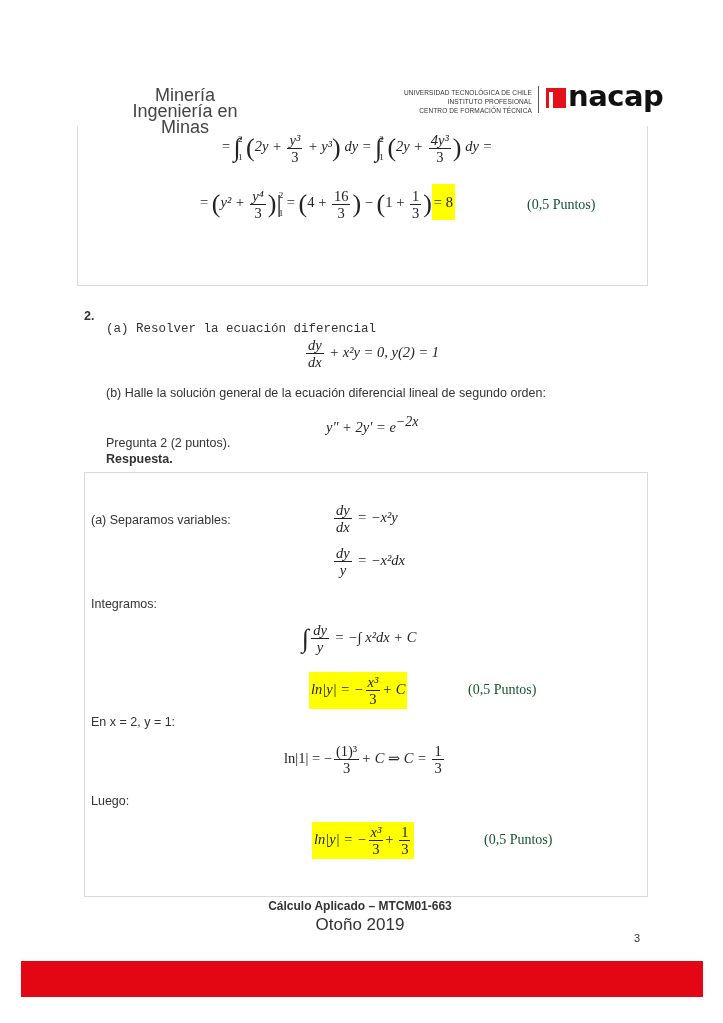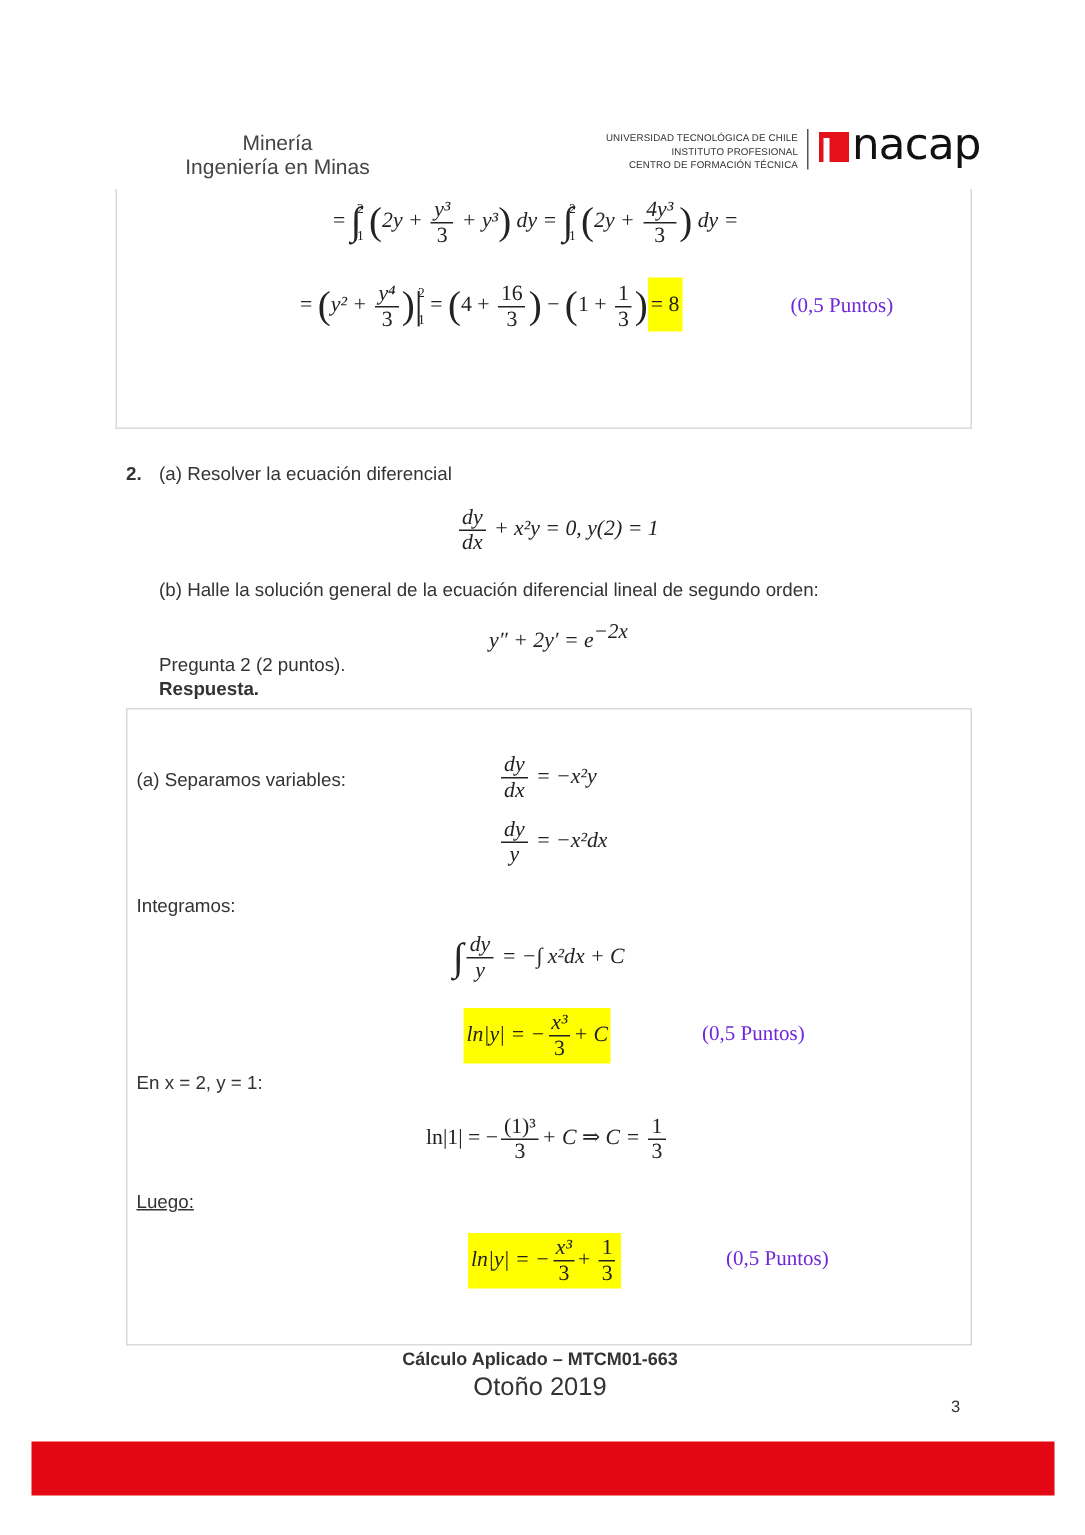--- a/index.html
+++ b/index.html
@@ -1,41 +1,41 @@
 <!DOCTYPE html>
 <html><head>
 <meta charset="utf-8">
 <style>
   html, body { margin: 0; padding: 0; background: #ffffff; }
   body { width: 723px; height: 1023px; position: relative; overflow: hidden;
          font-family: "Liberation Sans", sans-serif; color: #2b2b2b; }
   .abs { position: absolute; }
   .hdr-left { left: 110px; top: 87px; width: 150px; text-align: center;
-              font-size: 14px; line-height: 16px; color: #444; }
+              font-size: 18px; line-height: 16px; color: #444; }
   .logo-text { left: 372px; top: 88px; width: 160px; text-align: right;
                font-size: 6.5px; line-height: 9px; color: #333; letter-spacing: 0.1px; }
   .logo-sep { left: 538px; top: 86px; width: 1px; height: 27px; background: #555; }
   .logo-mark { left: 546px; top: 88px; height: 26px; }
   .logo-red { position: absolute; left: 0; top: 0; width: 20px; height: 20px; background: #e4111a; }
   .logo-red::after { content: ""; position: absolute; left: 3px; top: 4px; width: 4px; height: 16px; background: #fff; }
   .logo-word { position: absolute; left: 22px; top: -9px; font-family: "DejaVu Sans", sans-serif;
-               font-weight: normal; font-size: 29px; color: #111; letter-spacing: -0.5px; }
+               font-weight: bold; font-size: 29px; color: #111; letter-spacing: -0.5px; }
   .box { border: 1.5px solid #d9d9d9; box-sizing: border-box; }
   .box-top { left: 77px; top: 126px; width: 571px; height: 160px; border-top: none; }
   .box-ans { left: 84px; top: 472px; width: 564px; height: 425px; }
   .math { font-family: "Liberation Serif", "DejaVu Serif", serif; font-size: 14.5px; color: #222; white-space: nowrap; }
   .math i { font-style: italic; }
   .frac { display: inline-block; vertical-align: middle; text-align: center; margin: 0 2px; }
   .frac .n { display: block; border-bottom: 1px solid #222; padding: 0 2px; line-height: 16px; }
   .frac .d { display: block; line-height: 16px; }
   .big { font-size: 26px; vertical-align: middle; line-height: 20px; }
   .int { font-size: 26px; vertical-align: middle; font-style: italic; }
   .hl { background: #ffff00; }
   .txt { font-size: 12.5px; color: #333; }
-  .pts { font-family: "Liberation Serif", serif; font-size: 14px; color: #6d28d9; }
+  .pts { font-family: "Liberation Serif", serif; font-size: 14px; color: #14532d; }
   .redbar { left: 21px; top: 961px; width: 682px; height: 36px; background: #e30613; }
   sup { font-size: 14px; vertical-align: super; line-height: 0; }
   .limits { display: inline-block; vertical-align: middle; font-size: 9px; line-height: 22px; margin-left: -3px; }
   .limits span { display: block; line-height: 18px; }
 </style>
 </head>
 <body>
 
 <div class="abs hdr-left">
   <div>Minería</div>
@@ -74,21 +74,21 @@
   <span>=</span>
   <span class="big">(</span><span>4 +</span>
   <span class="frac"><span class="n">16</span><span class="d">3</span></span><span class="big">)</span>
   <span>−</span>
   <span class="big">(</span><span>1 +</span>
   <span class="frac"><span class="n">1</span><span class="d">3</span></span><span class="big">)</span><span class="hl" style="padding:10px 2px;">= 8</span>
 </div>
 <div class="abs pts" style="left:527px; top:197px;">(0,5 Puntos)</div>
 
 <div class="abs txt" style="left:84px; top:309px; font-weight:bold;">2.</div>
-<div class="abs txt" style="left:106px; top:309px;">(a) Resolver la ecuación diferencial</div>
+<div class="abs txt" style="left:106px; top:322px;font-family:Liberation Mono, monospace;">(a) Resolver la ecuación diferencial</div>
 
 <div class="abs math" style="left:304px; top:337px;">
   <span class="frac"><i class="n">dy</i><i class="d">dx</i></span>
   <i>+ x²y = 0,  y(2) = 1</i>
 </div>
 
 <div class="abs txt" style="left:106px; top:386px;">(b) Halle la solución general de la ecuación diferencial lineal de segundo orden:</div>
 
 <div class="abs math" style="left:326px; top:419px;">
   <i>y″ + 2y′ = e</i><sup><i>−2x</i></sup>
@@ -123,21 +123,21 @@
 </div>
 <div class="abs pts" style="left:468px; top:682px;">(0,5 Puntos)</div>
 
 <div class="abs txt" style="left:91px; top:715px;">En x = 2, y = 1:</div>
 
 <div class="abs math" style="left:284px; top:743px;">
   <span>ln|1| = −</span><span class="frac"><span class="n">(1)³</span><span class="d">3</span></span><i>+ C  ⇒  C =</i>
   <span class="frac"><span class="n">1</span><span class="d">3</span></span>
 </div>
 
-<div class="abs txt" style="left:91px; top:794px;text-decoration:underline;">Luego:</div>
+<div class="abs txt" style="left:91px; top:794px;">Luego:</div>
 
 <div class="abs math hl" style="left:312px; top:822px; padding:2px 2px;">
   <i>ln|y| = −</i><span class="frac"><i class="n">x³</i><span class="d">3</span></span><span>+</span>
   <span class="frac"><span class="n">1</span><span class="d">3</span></span>
 </div>
 <div class="abs pts" style="left:484px; top:832px;">(0,5 Puntos)</div>
 
 <div class="abs txt" style="left:230px; top:899px; width:260px; text-align:center; font-size:12px;font-weight:bold;">Cálculo Aplicado – MTCM01-663</div>
 <div class="abs txt" style="left:230px; top:915px; width:260px; text-align:center; font-size:17px;">Otoño 2019</div>
 <div class="abs txt" style="left:634px; top:932px; font-size:11px;">3</div>

